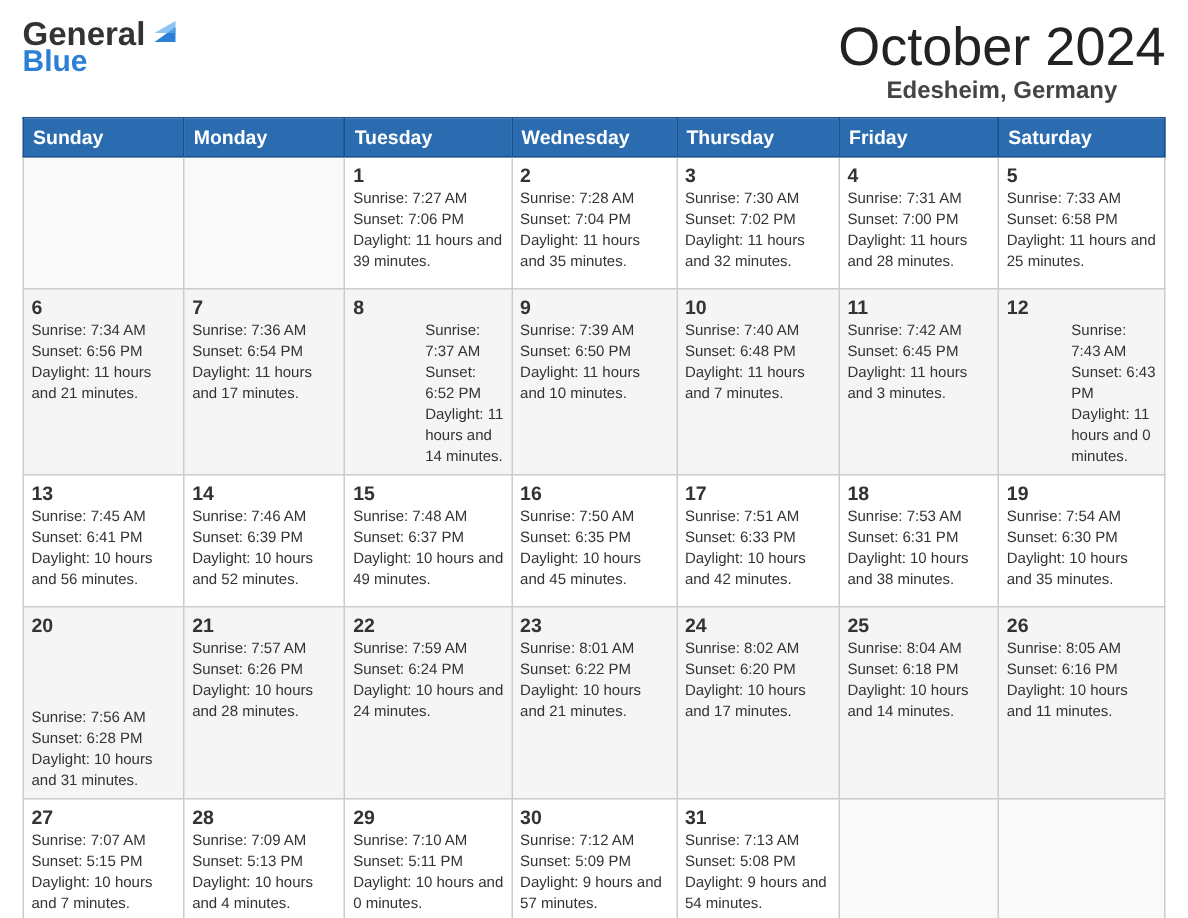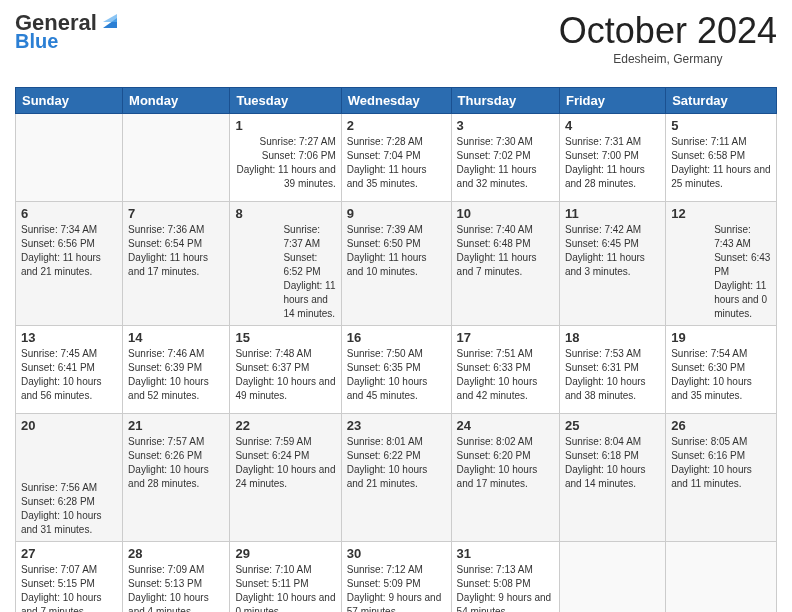--- a/index.html
+++ b/index.html
@@ -9,21 +9,20 @@
       width: 792px;
       height: 612px;
       overflow: hidden;
     }
     .page {
       width: 792px;
       height: 612px;
       padding: 10px 15px 10px 15px;
       display: flex;
       flex-direction: column;
-      gap: 13px;
     }
     .header {
       display: flex;
       justify-content: space-between;
       align-items: flex-start;
       margin-bottom: 8px;
     }
     .logo {
       display: flex;
       flex-direction: column;
@@ -35,22 +34,22 @@
     }
     .title-block {
       text-align: center;
     }
     .title-block h1 {
       font-size: 36px;
       font-weight: normal;
       color: #222;
     }
     .title-block h2 {
-      font-size: 12px;
-      font-weight: normal;
+      font-size: 16px;
+      font-weight: bold;
       color: #444;
     }
     .calendar {
       width: 100%;
       border-collapse: collapse;
       flex: 1;
       border-radius: 24px;
     }
     .calendar thead tr th {
       background-color: #2b6cb0;
@@ -122,21 +121,21 @@
         <th>Friday</th>
         <th>Saturday</th>
       </tr>
     </thead>
     <tbody id="calendar-body">
     <tr>
           <td class="empty-cell"></td>
           <td class="empty-cell"></td>
           <td>
             <span class="day-number">1</span>
-            <div class="day-info" style="white-space: pre-line; text-align: right;">Sunrise: 7:27 AM
+            <div class="day-info" style="white-space: pre-line;">Sunrise: 7:27 AM
 Sunset: 7:06 PM
 Daylight: 11 hours and 39 minutes.</div>
           </td>
           <td>
             <span class="day-number">2</span>
             <div class="day-info" style="white-space: pre-line;">Sunrise: 7:28 AM
 Sunset: 7:04 PM
 Daylight: 11 hours and 35 minutes.</div>
           </td>
           <td>
@@ -146,21 +145,21 @@
 Daylight: 11 hours and 32 minutes.</div>
           </td>
           <td>
             <span class="day-number">4</span>
             <div class="day-info" style="white-space: pre-line;">Sunrise: 7:31 AM
 Sunset: 7:00 PM
 Daylight: 11 hours and 28 minutes.</div>
           </td>
           <td>
             <span class="day-number">5</span>
-            <div class="day-info" style="white-space: pre-line;">Sunrise: 7:11 AM
+            <div class="day-info" style="white-space: pre-line;">Sunrise: 7:33 AM
 Sunset: 6:58 PM
 Daylight: 11 hours and 25 minutes.</div>
           </td>
         </tr>
         <tr>
           <td>
             <span class="day-number">6</span>
             <div class="day-info" style="white-space: pre-line;">Sunrise: 7:34 AM
 Sunset: 6:56 PM
 Daylight: 11 hours and 21 minutes.</div>

